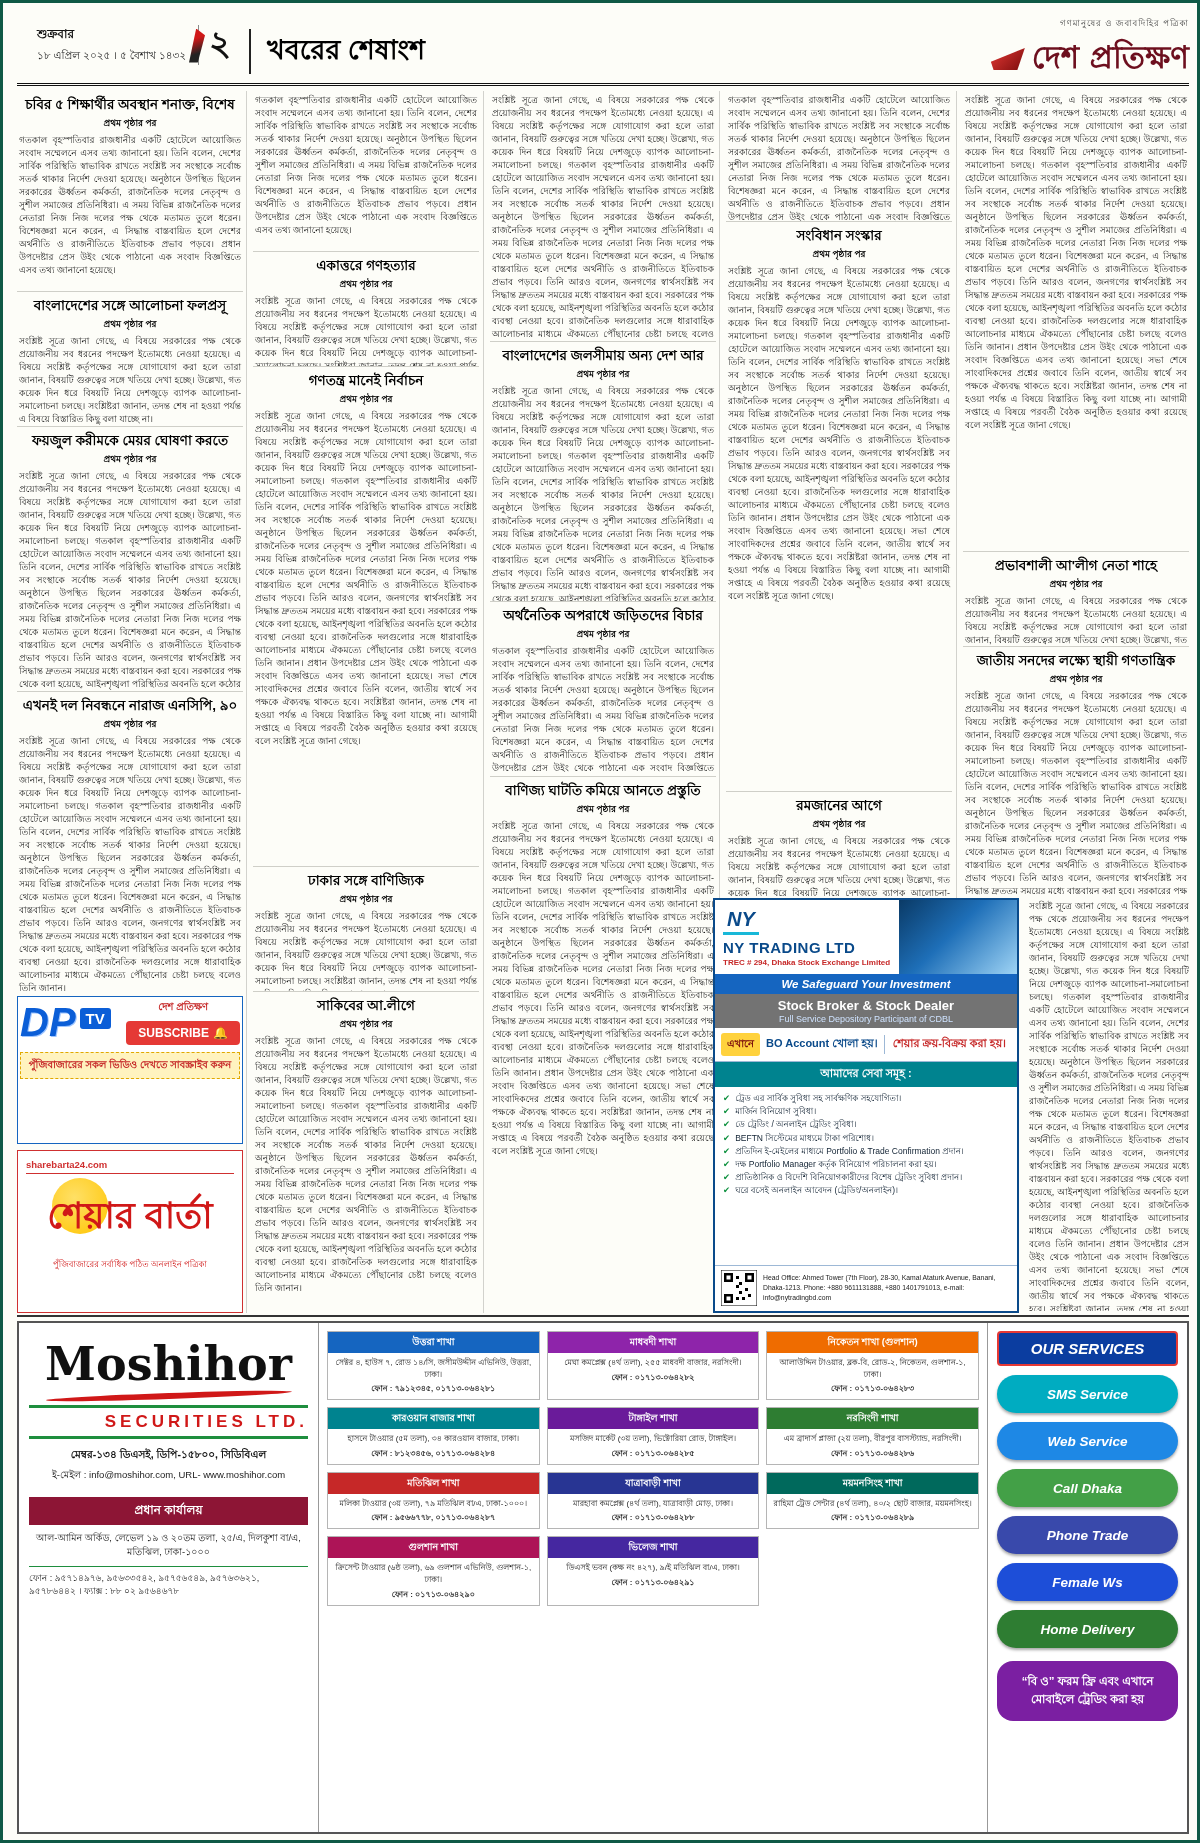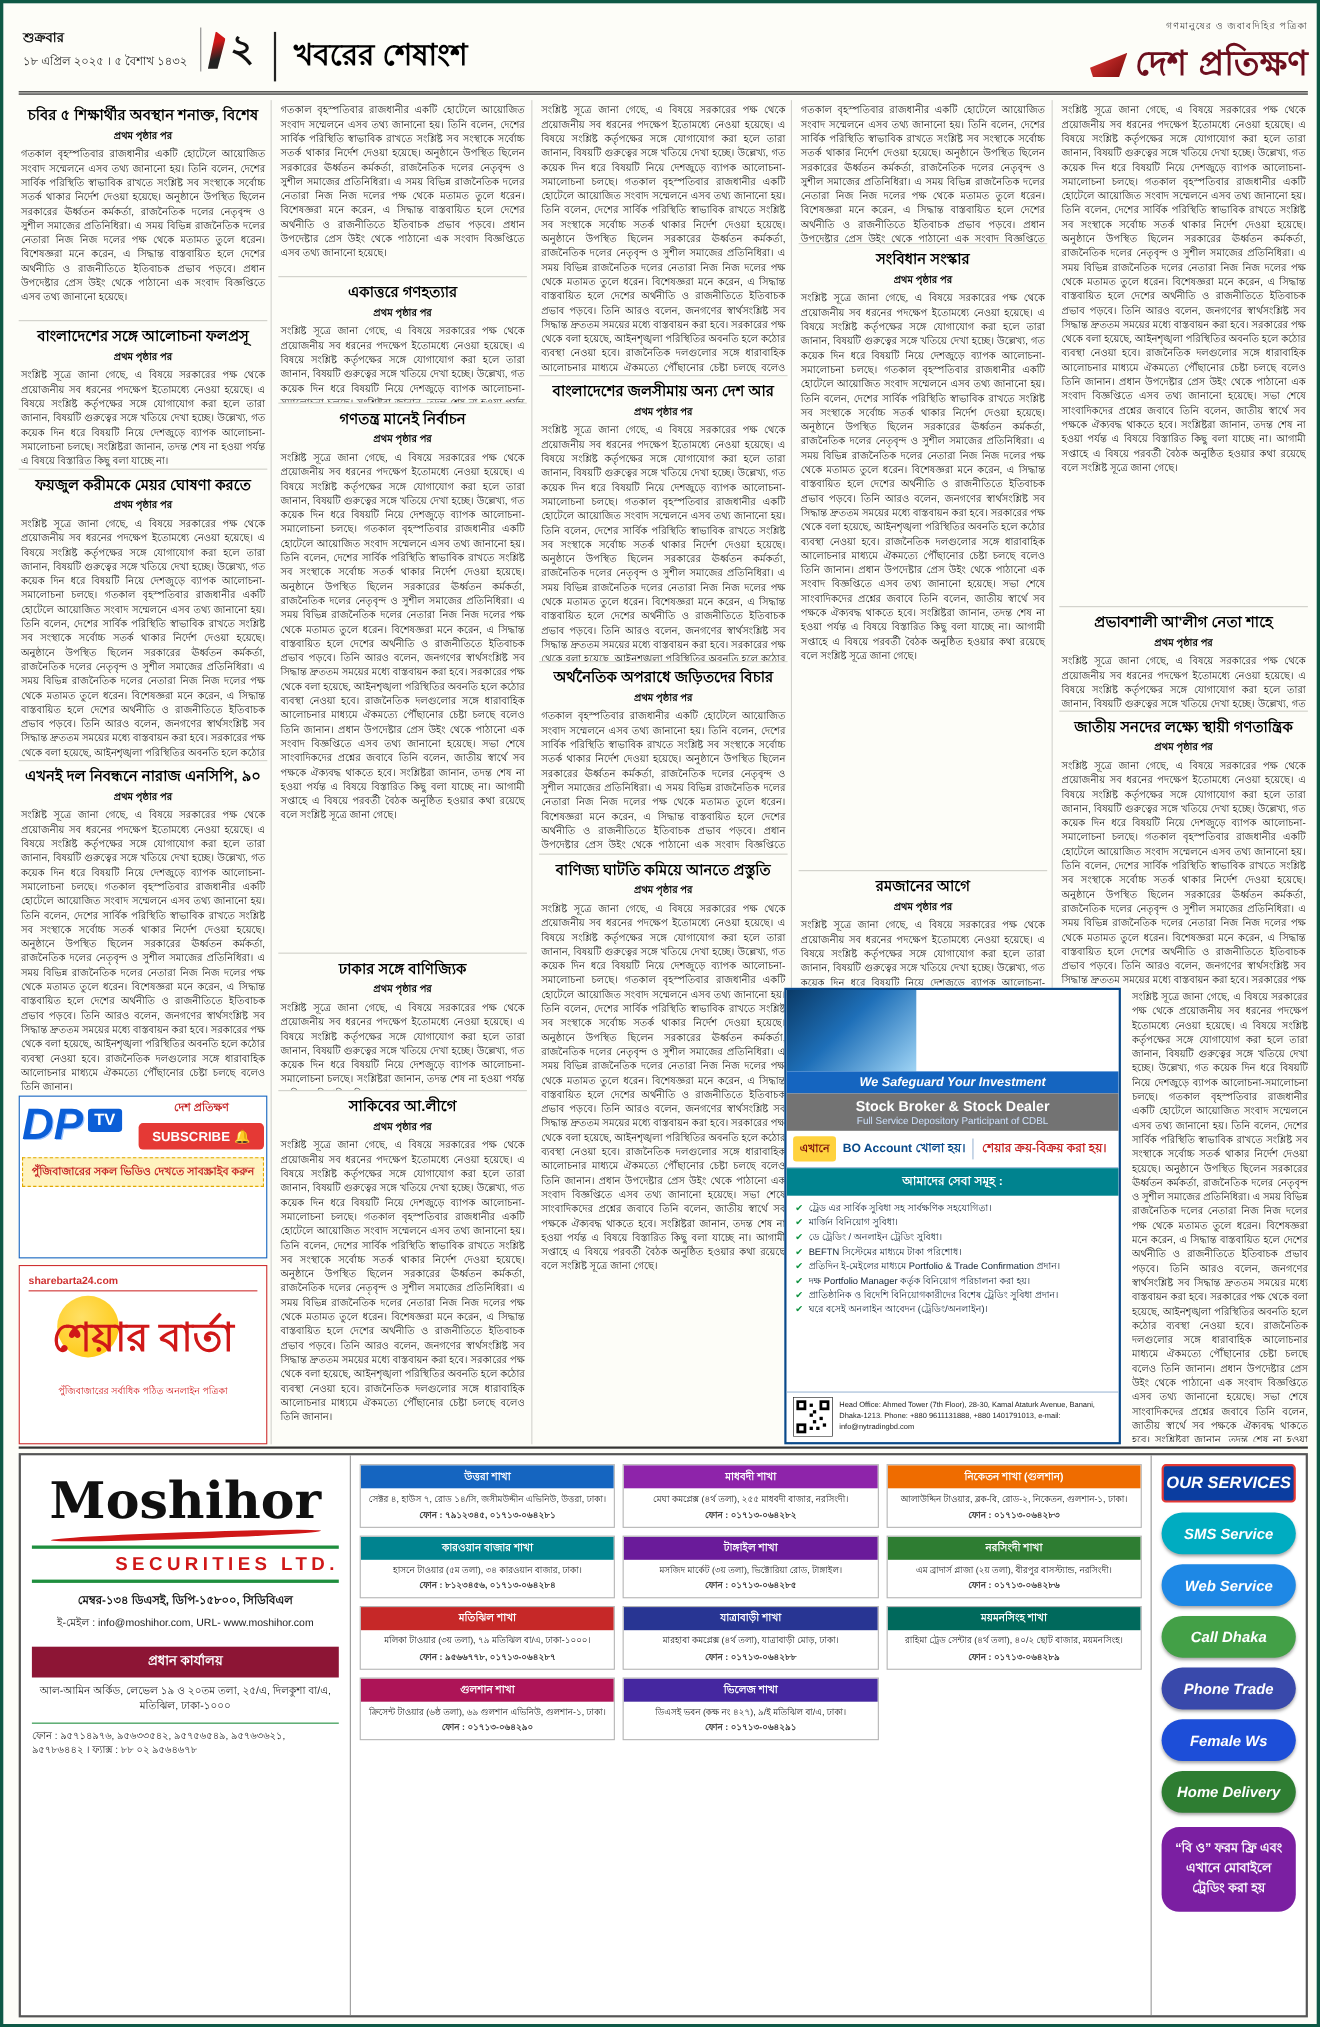--- a/index.html
+++ b/index.html
@@ -2,21 +2,21 @@
 <html><head>
 <meta charset="utf-8">
 <style>
   * { margin:0; padding:0; box-sizing:border-box; }
   html,body { background:#d9d9d9; font-family:"Liberation Sans","DejaVu Sans",sans-serif; }
   .page { position:relative; width:1200px; height:1843px; margin:0 auto; background:#fdfdf8;
           border:3px solid #0f5946; overflow:hidden; }
 
   
   .hdr { position:absolute; left:14px; top:12px; width:1172px; height:62px; }
-  .date-block { position:absolute; left:4px; top:10px; border-right:1px solid #8a8a8a; padding-right:12px; }
+  .date-block { position:absolute; left:20px; top:10px; border-right:1px solid #8a8a8a; padding-right:12px; }
   .date-weekday { font-weight:bold; font-size:12px; color:#111; }
   .date-line { font-size:10.5px; color:#222; margin-top:3px; }
   .pagenum { position:absolute; left:172px; top:2px; display:flex; align-items:center; }
   .ornament { display:inline-block; width:16px; height:34px; margin-right:4px;
               background:linear-gradient(160deg,#d01818 30%,#222 70%);
               clip-path:polygon(0 100%,45% 0,100% 20%,55% 100%); }
   .pagenum-digit { font-size:34px; font-weight:900; color:#111; }
   .section-title { position:absolute; left:232px; top:14px; font-size:27px; font-weight:900; color:#000;
                    border-left:2px solid #222; padding-left:16px; }
   .mast { position:absolute; right:0; top:2px; text-align:right; }
@@ -98,21 +98,21 @@
   .m-email { font-size:9.5px; text-align:center; color:#222; margin-top:4px; }
   .m-ho-label { background:#8d1535; color:#fff; font-weight:900; font-size:12px; text-align:center; padding:4px; margin:14px 0 6px; }
   .m-ho-addr { font-size:9.5px; line-height:1.5; text-align:center; color:#222; }
   .m-phones { font-size:9px; line-height:1.5; text-align:left; color:#222; margin-top:6px;
               border-top:1px solid #1e8e3e; padding-top:5px; }
   .bm-mid { flex:1; padding:8px; display:grid; grid-template-columns:repeat(3,1fr); gap:7px; align-content:start; }
   .branch { border:1px solid #b5b5b5; background:#fff; overflow:hidden; }
   .b-head { color:#fff; font-weight:900; font-size:9.5px; text-align:center; padding:3px 2px; }
   .b-addr { font-size:8px; line-height:1.45; padding:4px 5px 2px; color:#222; text-align:center; }
   .b-phone { font-size:8px; font-weight:bold; padding:0 5px 4px; color:#333; text-align:center; }
-  .bm-right { width:141px; border-left:1px solid #999; padding:8px 9px; }
+  .bm-right { width:200px; border-left:1px solid #999; padding:8px 9px; }
   .svc-hdr { background:#0b3da0; color:#fff; font-style:italic; font-weight:900; font-size:15px;
              text-align:center; padding:7px 0; border:2px solid #e53935; border-radius:4px; }
   .svc { height:38px; border-radius:19px; display:flex; align-items:center; justify-content:center;
          color:#fff; font-style:italic; font-weight:800; font-size:13.5px; margin-top:9px;
          box-shadow:0 2px 3px rgba(0,0,0,.35); }
   .svc-promo { background:#7b1fa2; color:#fff; border-radius:16px; padding:12px 8px; font-weight:800;
                font-size:11.5px; line-height:1.55; text-align:center; margin-top:13px; }
 </style>
 </head>
 <body>
@@ -270,20 +270,25 @@
       <div class="bt">সংশ্লিষ্ট সূত্রে জানা গেছে, এ বিষয়ে সরকারের পক্ষ থেকে প্রয়োজনীয় সব ধরনের পদক্ষেপ ইতোমধ্যে নেওয়া হয়েছে। এ বিষয়ে সংশ্লিষ্ট কর্তৃপক্ষের সঙ্গে যোগাযোগ করা হলে তারা জানান, বিষয়টি গুরুত্বের সঙ্গে খতিয়ে দেখা হচ্ছে। উল্লেখ্য, গত কয়েক দিন ধরে বিষয়টি নিয়ে দেশজুড়ে ব্যাপক আলোচনা-সমালোচনা চলছে। গতকাল বৃহস্পতিবার রাজধানীর একটি হোটেলে আয়োজিত সংবাদ সম্মেলনে এসব তথ্য জানানো হয়। তিনি বলেন, দেশের সার্বিক পরিস্থিতি স্বাভাবিক রাখতে সংশ্লিষ্ট সব সংস্থাকে সর্বোচ্চ সতর্ক থাকার নির্দেশ দেওয়া হয়েছে। অনুষ্ঠানে উপস্থিত ছিলেন সরকারের ঊর্ধ্বতন কর্মকর্তা, রাজনৈতিক দলের নেতৃবৃন্দ ও সুশীল সমাজের প্রতিনিধিরা। এ সময় বিভিন্ন রাজনৈতিক দলের নেতারা নিজ নিজ দলের পক্ষ থেকে মতামত তুলে ধরেন। বিশেষজ্ঞরা মনে করেন, এ সিদ্ধান্ত বাস্তবায়িত হলে দেশের অর্থনীতি ও রাজনীতিতে ইতিবাচক প্রভাব পড়বে। তিনি আরও বলেন, জনগণের স্বার্থসংশ্লিষ্ট সব সিদ্ধান্ত দ্রুততম সময়ের মধ্যে বাস্তবায়ন করা হবে। সরকারের পক্ষ থেকে বলা হয়েছে, আইনশৃঙ্খলা পরিস্থিতির অবনতি হলে কঠোর ব্যবস্থা নেওয়া হবে। রাজনৈতিক দলগুলোর সঙ্গে ধারাবাহিক আলোচনার মাধ্যমে ঐকমত্যে পৌঁছানোর চেষ্টা চলছে বলেও তিনি জানান।</div>
     </div>
   </div>
 
   <div class="col5b">
     <div class="bt">সংশ্লিষ্ট সূত্রে জানা গেছে, এ বিষয়ে সরকারের পক্ষ থেকে প্রয়োজনীয় সব ধরনের পদক্ষেপ ইতোমধ্যে নেওয়া হয়েছে। এ বিষয়ে সংশ্লিষ্ট কর্তৃপক্ষের সঙ্গে যোগাযোগ করা হলে তারা জানান, বিষয়টি গুরুত্বের সঙ্গে খতিয়ে দেখা হচ্ছে। উল্লেখ্য, গত কয়েক দিন ধরে বিষয়টি নিয়ে দেশজুড়ে ব্যাপক আলোচনা-সমালোচনা চলছে। গতকাল বৃহস্পতিবার রাজধানীর একটি হোটেলে আয়োজিত সংবাদ সম্মেলনে এসব তথ্য জানানো হয়। তিনি বলেন, দেশের সার্বিক পরিস্থিতি স্বাভাবিক রাখতে সংশ্লিষ্ট সব সংস্থাকে সর্বোচ্চ সতর্ক থাকার নির্দেশ দেওয়া হয়েছে। অনুষ্ঠানে উপস্থিত ছিলেন সরকারের ঊর্ধ্বতন কর্মকর্তা, রাজনৈতিক দলের নেতৃবৃন্দ ও সুশীল সমাজের প্রতিনিধিরা। এ সময় বিভিন্ন রাজনৈতিক দলের নেতারা নিজ নিজ দলের পক্ষ থেকে মতামত তুলে ধরেন। বিশেষজ্ঞরা মনে করেন, এ সিদ্ধান্ত বাস্তবায়িত হলে দেশের অর্থনীতি ও রাজনীতিতে ইতিবাচক প্রভাব পড়বে। তিনি আরও বলেন, জনগণের স্বার্থসংশ্লিষ্ট সব সিদ্ধান্ত দ্রুততম সময়ের মধ্যে বাস্তবায়ন করা হবে। সরকারের পক্ষ থেকে বলা হয়েছে, আইনশৃঙ্খলা পরিস্থিতির অবনতি হলে কঠোর ব্যবস্থা নেওয়া হবে। রাজনৈতিক দলগুলোর সঙ্গে ধারাবাহিক আলোচনার মাধ্যমে ঐকমত্যে পৌঁছানোর চেষ্টা চলছে বলেও তিনি জানান। প্রধান উপদেষ্টার প্রেস উইং থেকে পাঠানো এক সংবাদ বিজ্ঞপ্তিতে এসব তথ্য জানানো হয়েছে। সভা শেষে সাংবাদিকদের প্রশ্নের জবাবে তিনি বলেন, জাতীয় স্বার্থে সব পক্ষকে ঐক্যবদ্ধ থাকতে হবে। সংশ্লিষ্টরা জানান, তদন্ত শেষ না হওয়া পর্যন্ত এ বিষয়ে বিস্তারিত কিছু বলা যাচ্ছে না। আগামী সপ্তাহে এ বিষয়ে পরবর্তী বৈঠক অনুষ্ঠিত হওয়ার কথা রয়েছে বলে সংশ্লিষ্ট সূত্রে জানা গেছে।</div>
   </div>
 
   <div class="ny-ad">
     <div class="ny-top">
+      <div class="ny-top-left">
+        <span class="ny-logo">NY</span>
+        <div class="ny-name">NY TRADING LTD</div>
+        <div class="ny-trec">TREC # 294, Dhaka Stock Exchange Limited</div>
+      </div>
       <div class="ny-photo"></div>
     </div>
     <div class="ny-band1">We Safeguard Your Investment</div>
     <div class="ny-band2">
       <div class="ny-role1">Stock Broker &amp; Stock Dealer</div>
       <div class="ny-role2">Full Service Depository Participant of CDBL</div>
     </div>
     <div class="ny-bo">
       <span class="bo-chip">এখানে</span>
       <span class="bo-mid">BO Account খোলা হয়।</span>

